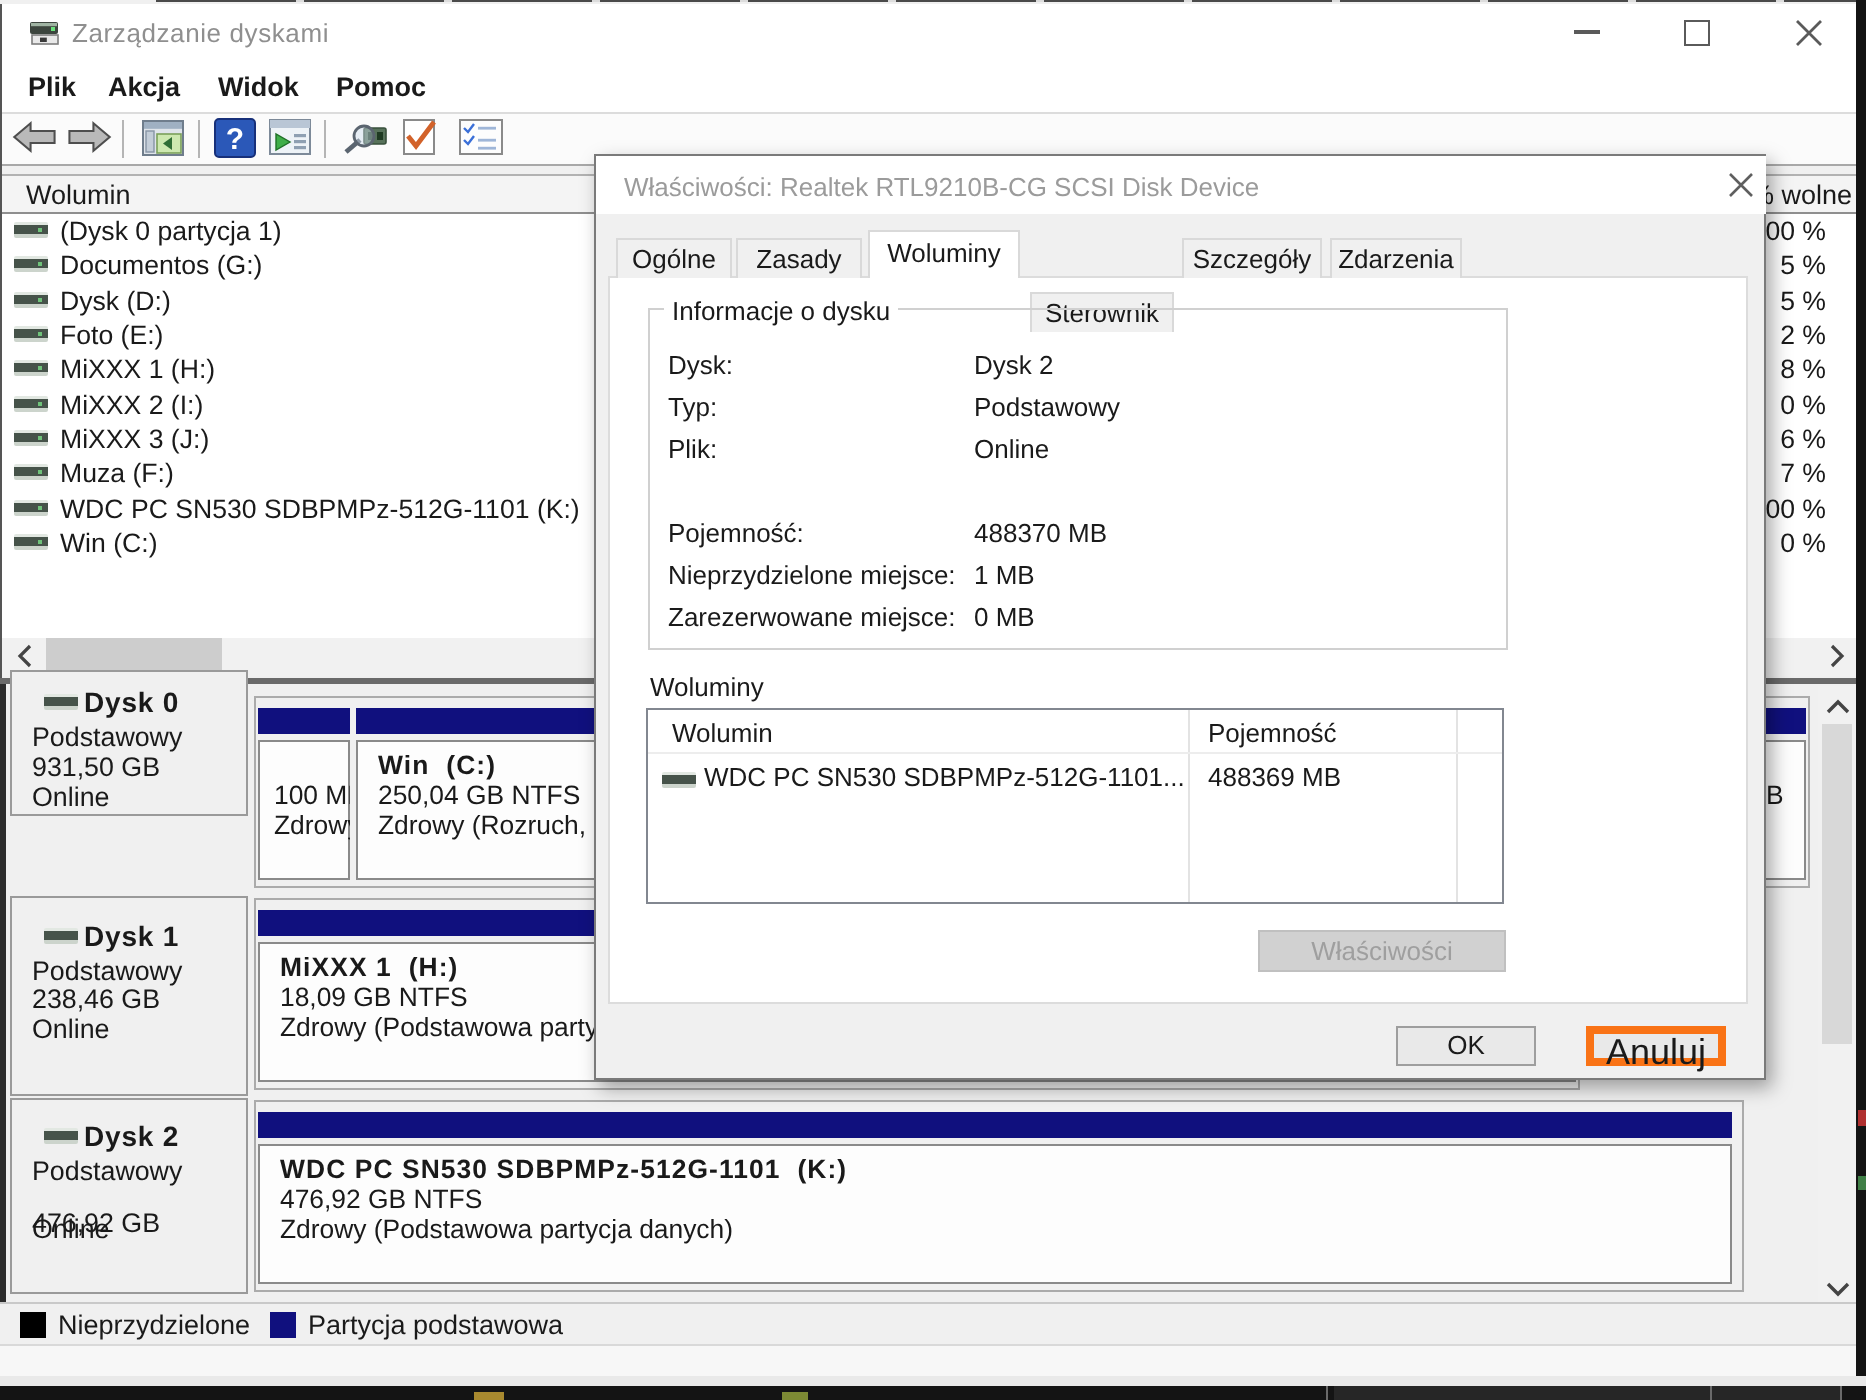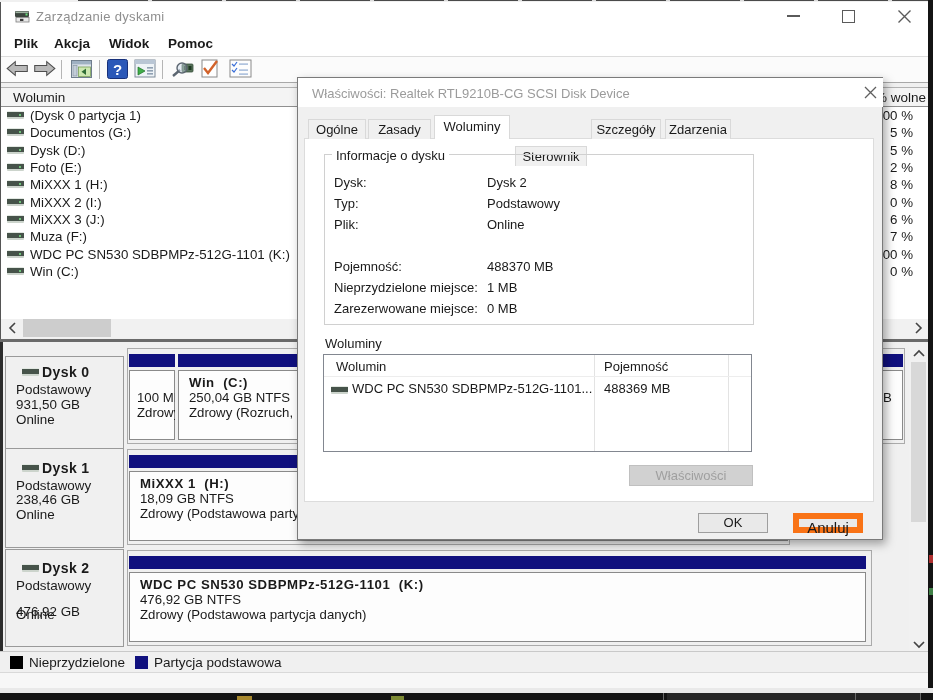--- a/index.html
+++ b/index.html
@@ -181,21 +181,21 @@
   <svg class="abs" style="left:912px;top:321px;" width="12" height="14" viewBox="0 0 12 14">
       <path d="M4 2 L9 7 L4 12" stroke="#444" stroke-width="1.6" fill="none"></path>
     </svg>
 
   <div class="abs" style="left:0;top:339px;width:928px;height:3px;background:#6a6a6a;"></div>
 
   <div class="abs" style="left:0;top:342px;width:928px;height:309px;background:#f0f0f0;"></div>
   <div class="abs" style="left:0;top:342px;width:3px;height:309px;background:#2c2c2c;"></div>
   <div id="diskpane">
 
-    <div class="dlabel" style="top:356px;height:93px;">
+    <div class="dlabel" style="top:335px;height:73px;">
       <span class="dicon"></span>
       <span class="dtitle">Dysk 0</span>
       <span class="dline" style="top:25px;">Podstawowy</span>
       <span class="dline" style="top:40px;">931,50 GB</span>
       <span class="dline" style="top:55px;">Online</span>
     </div>
     <div class="abs" style="left:127px;top:348px;width:778px;height:96px;border:1px solid #ababab;box-sizing:border-box;"></div>
     <div class="cell" style="left:129px;top:354px;width:46px;height:86px;overflow:hidden;">
       <div class="cellbar"></div>
         <div class="cellbox"></div>
@@ -313,17 +313,17 @@
     <div class="abs nav" style="left:38px;top:281px;font-size:13px;">Wolumin</div>
     <div class="abs nav" style="left:306px;top:281px;font-size:13px;">Pojemność</div>
     <span class="dicon" style="left:33px;top:308px;"></span>
     <div class="abs nav" style="left:54px;top:303px;font-size:13px;">WDC PC SN530 SDBPMPz-512G-1101...</div>
     <div class="abs nav" style="left:306px;top:303px;font-size:13px;">488369 MB</div>
 
     <div class="abs" style="left:331px;top:387px;width:124px;height:21px;background:#d1d1d1;border:1px solid #c0c0c0;box-sizing:border-box;
          text-align:center;line-height:19px;font-size:13px;color:#9f9f9f;">Właściwości</div>
     <div class="abs" style="left:400px;top:435px;width:70px;height:20px;background:#e9e9e9;border:1px solid #9e9e9e;box-sizing:border-box;
          text-align:center;line-height:18px;font-size:13px;">OK</div>
-    <div class="abs" style="left:495px;top:435px;width:70px;height:20px;background:#e9e9e9;border:6px solid #f97316;box-sizing:border-box;
-         text-align:center;line-height:18px;font-size:15px;">Anuluj</div>
+    <div class="abs" style="left:495px;top:435px;width:70px;height:20px;background:#e9e9e9;border:4px solid #f97316;box-sizing:border-box;
+         text-align:center;line-height:18px;font-size:18px;">Anuluj</div>
   </div>
 
 </div>
 
 </body></html>

